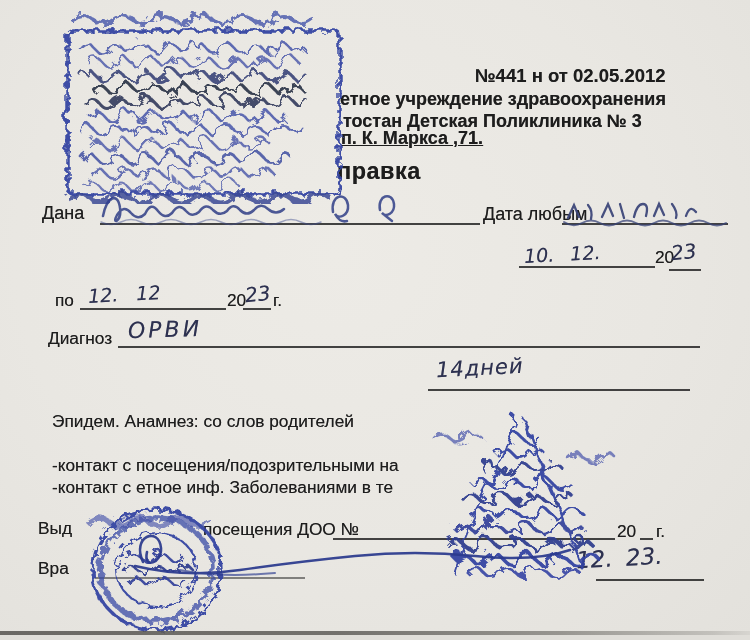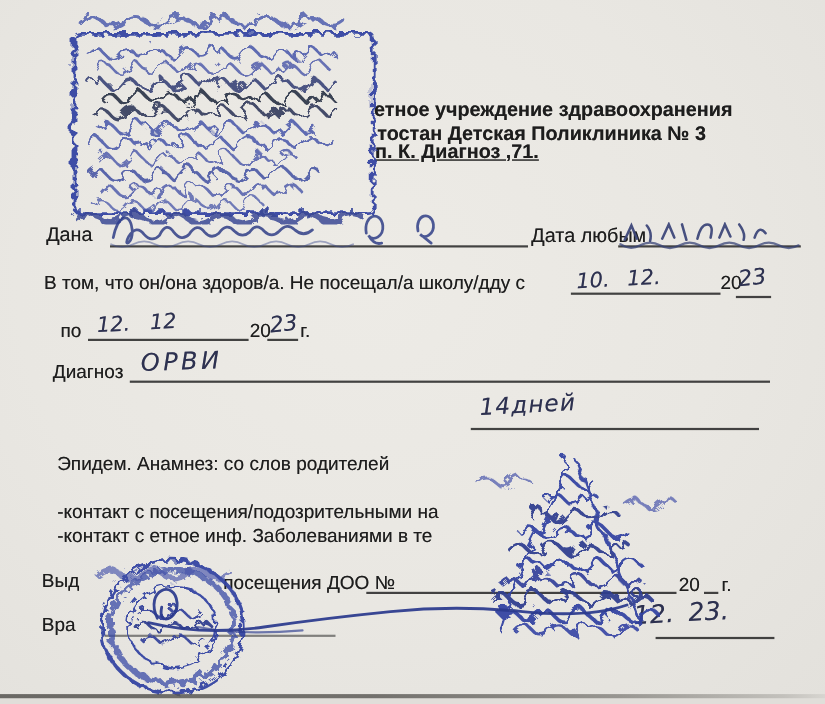--- a/index.html
+++ b/index.html
@@ -21,30 +21,31 @@
   .scan-edge{position:absolute;left:0;top:631px;width:750px;height:4px;
       background:linear-gradient(90deg,#55534f 0%,#5e5c58 45%,#8a8883 75%,#bdbbb6 95%,#d5d3ce 100%);
       opacity:.85;}
   .scan-bottom{position:absolute;left:0;top:635px;width:750px;height:5px;background:#e0ded9;}
 </style>
 </head>
 <body>
 
 <div class="sheet">
 
+  <div class="t b" style="left:475px;top:65px;font-size:18.5px">№441 н от 02.05.2012</div>
   <div class="t b" style="left:340px;top:89px;font-size:18px">етное учреждение здравоохранения</div>
   <div class="t b" style="left:343px;top:111px;font-size:18px">тостан Детская Поликлиника № 3</div>
-  <div class="t b" style="left:341px;top:128px;font-size:18px;text-decoration:underline">п. К. Диагноз ,71.</div>
+  <div class="t b" style="left:341px;top:128px;font-size:18px;text-decoration:underline">п. К. Маркса ,71.</div>
+  <div class="t b" style="left:337px;top:158px;font-size:23.5px;letter-spacing:.5px">правка</div>
 
   <div class="t" style="left:42px;top:203px;font-size:18px">Дана</div>
   <div class="rule" style="left:100px;top:223px;width:380px"></div>
   <div class="t" style="left:483px;top:204px;font-size:18px">Дата любым</div>
   <div class="rule" style="left:562px;top:223px;width:166px"></div>
 
-  <div class="t" style="left:40px;top:247px">В том, что он/она здоров/а. Не посещал/а школу/дду с</div>
   <div class="rule" style="left:519px;top:266px;width:136px"></div>
   <div class="hw" style="left:524px;top:243px;font-size:19px;word-spacing:10px">10. 12.</div>
   <div class="t" style="left:655px;top:247px">20</div>
   <div class="hw" style="left:671px;top:240px;font-size:20px;transform:rotate(-6deg)">23</div>
   <div class="rule" style="left:669px;top:269px;width:32px"></div>
 
   <div class="t" style="left:55px;top:290px">по</div>
   <div class="rule" style="left:80px;top:308px;width:146px"></div>
   <div class="hw" style="left:88px;top:283px;font-size:19px;word-spacing:12px">12. 12</div>
   <div class="t" style="left:227px;top:290px">20</div>

